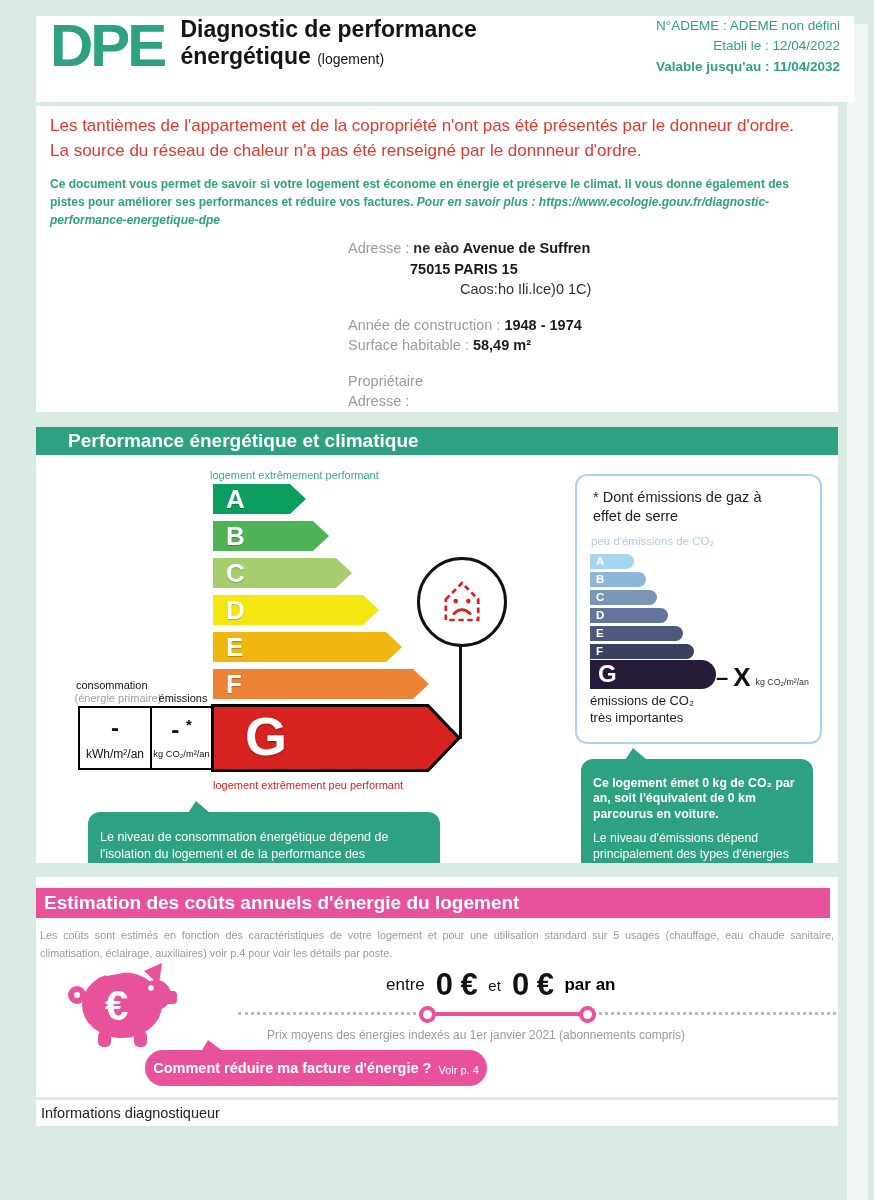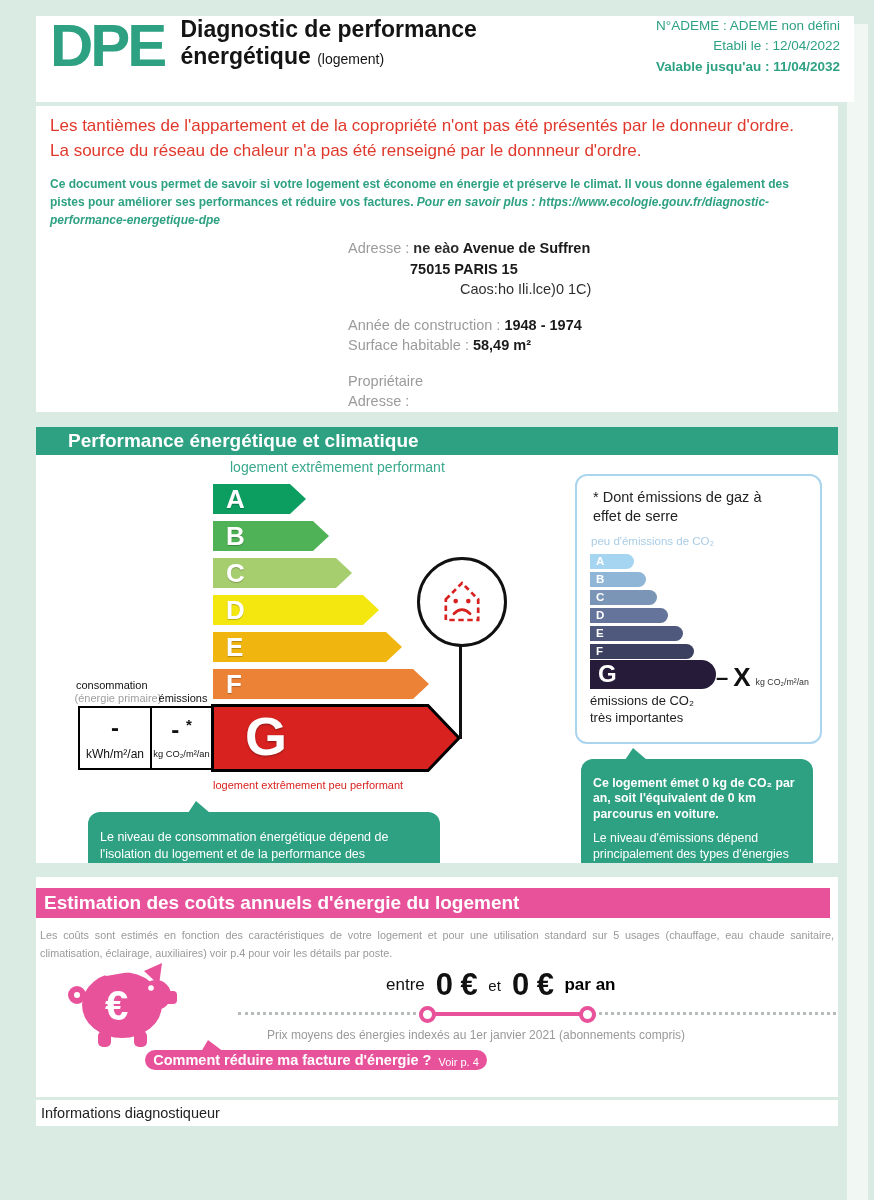--- a/index.html
+++ b/index.html
@@ -40,21 +40,21 @@
   .addr-gap { height:15px; }
 
   
   .band { position:absolute; left:0; top:0; width:786px; height:28px; line-height:28px; padding-left:8px;
           color:#ffffff; font-size:19px; font-weight:700; }
   .band-green { background:var(--teal,#2ea183);padding-left:32px; }
   .band-pink { background:var(--pink,#e8529b); top:11px; height:30px; line-height:30px; }
 
   
   .perf-section { left:36px; top:427px; width:802px; height:436px; overflow:hidden; }
-  .caption-top { position:absolute; left:174px; top:32px; font-size:14px; color:#3aa98c;margin-left:20px; }
+  .caption-top { position:absolute; left:174px; top:42px; font-size:11px; color:#3aa98c; }
   .caption-bottom { position:absolute; left:177px; top:352px; font-size:11px; color:#d7221f; }
   .energy-bars { position:absolute; left:177px; top:57px; }
   .energy-bar { height:30px; margin-bottom:7px; color:#fff; font-size:26px; font-weight:700; line-height:30px;
                 padding-left:13px; text-shadow:0 1px 1px rgba(0,0,0,.25);
                 clip-path:polygon(0 0, calc(100% - 16px) 0, 100% 50%, calc(100% - 16px) 100%, 0 100%); }
   .lbl-conso { position:absolute; left:40px; top:252px; width:84px; text-align:left; font-size:11px; color:#111; }
   .lbl-conso-sub { position:absolute; left:30px; top:265px; width:104px; text-align:center; font-size:11px; color:#a0a0a0; }
   .lbl-emis { position:absolute; left:114px; top:265px; width:66px; text-align:center; font-size:11px; color:#111; }
   .value-box { position:absolute; left:42px; top:279px; width:135px; height:64px; border:2.5px solid #000; background:#fff;
                display:flex; box-sizing:border-box; }
@@ -106,21 +106,21 @@
   .cl-et { font-size:15px; color:#111; }
   .cl-amt { font-size:31px; font-weight:800; color:#111; letter-spacing:-0.5px; }
   .cl-paran { font-size:17px; font-weight:700; color:#000000; }
   .slider { position:absolute; left:202px; top:129px; width:598px; height:18px; }
   .slider-dots { position:absolute; left:0; right:0; top:6px; border-top:3px dotted #b5bcba; }
   .slider-seg { position:absolute; left:190px; top:6px; width:160px; height:4px; background:var(--pink,#e8529b); }
   .slider-ring { position:absolute; top:0; width:9px; height:9px; border:4px solid var(--pink,#e8529b);
                  border-radius:50%; background:#fff; }
   .ring-a { left:181px; } .ring-b { left:341px; }
   .price-note { position:absolute; left:120px; top:151px; width:640px; text-align:center; font-size:12px; color:#9a9a9a; }
-  .pink-bubble { position:absolute; left:109px; top:173px; width:342px; height:20px; background:var(--pink,#e8529b);
+  .pink-bubble { position:absolute; left:109px; top:173px; width:342px; height:36px; background:var(--pink,#e8529b);
                  border-radius:19px; display:flex; align-items:center; justify-content:center; gap:7px; }
   .pink-bubble .bq { color:#fff; font-size:14.5px; font-weight:700; }
   .pink-bubble .bref { color:#fff; font-size:11px; margin-top:3px; }
   .pink-tail { position:absolute; top:-10px; left:56px; width:0; height:0; border-left:7px solid transparent;
                border-right:16px solid transparent; border-bottom:12px solid var(--pink,#e8529b); }
 
   
   .footer-strip { left:36px; top:1100px; width:797px; height:26px; line-height:26px; padding-left:5px;
                   font-size:14.5px; color:#222; }
 </style>

